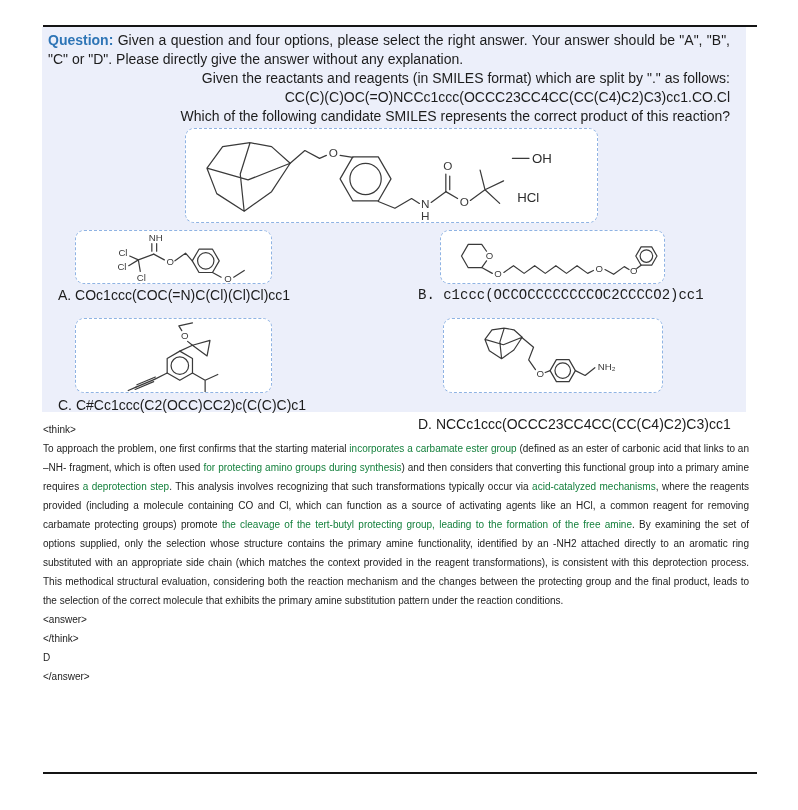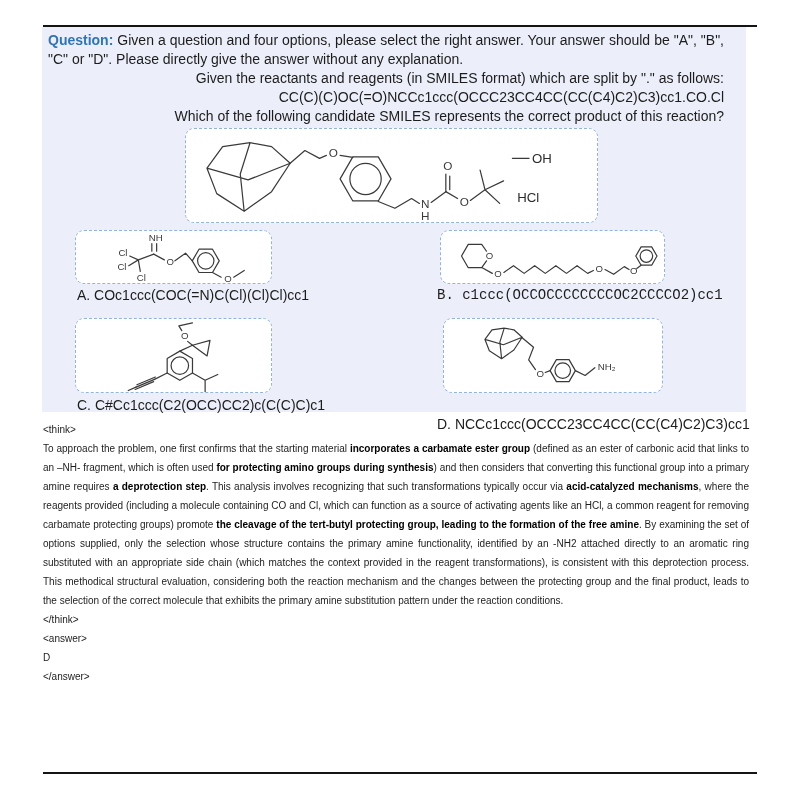--- a/index.html
+++ b/index.html
@@ -9,49 +9,49 @@
     font-family:"Liberation Sans", sans-serif;
     color:#1c1c1c;
   }
   .page { position:absolute; inset:0; background:#fff; overflow:hidden; }
   .rule { position:absolute; left:43px; width:714px; height:2px; background:#141414; }
   .rule-top { top:25px; }
   .rule-bottom { top:772px; }
 
   .question-block {
     position:absolute; left:42px; top:27px; width:704px; height:385px;
-    background:#eceffa; padding:4px 22px 0 6px;
+    background:#eceffa; padding:4px 16px 0 6px;
     font-size:14px; line-height:19px;
   }
   .qtext { text-align:justify; }
   .qline { text-align:right; }
   .qlabel { color:#2E75B6; font-weight:bold; }
 
   .mol-box {
     position:absolute; background:#ffffff;
     border:1.4px dashed #8fb3e3; border-radius:9px;
   }
   .product-box { left:143px; top:101px; width:413px; height:95px; }
   .box-a { left:33px;  top:203px; width:197px; height:54px; }
   .box-b { left:398px; top:203px; width:225px; height:54px; }
   .box-c { left:33px;  top:291px; width:197px; height:75px; }
   .box-d { left:401px; top:291px; width:220px; height:75px; }
 
-  .opt-label { position:absolute; font-size:14px; line-height:19px; white-space:nowrap;margin-left:19px; }
+  .opt-label { position:absolute; font-size:14px; line-height:19px; white-space:nowrap; }
   .label-a { left:16px;  top:259px; }
   .label-b { left:376px; top:259px;font-family:Liberation Mono, monospace; }
   .label-c { left:16px;  top:369px; }
   .label-d { left:376px; top:388px; }
 
   .think-section {
     position:absolute; left:43px; top:420px; width:706px;
     font-size:10px; line-height:19px;
   }
   .think-paragraph { text-align:justify; }
-  .green { color:#000000; font-weight:bold; }
+  .green { color:#15803d; font-weight:normal; }
   .tag { text-align:left; }
 
   svg.mol { display:block; width:100%; height:100%; }
   .bond { stroke:#3a3a3a; stroke-width:1.25; fill:none; stroke-linecap:round; stroke-linejoin:round; }
   .bond-sm { stroke:#3a3a3a; stroke-width:2.7; fill:none; stroke-linecap:round; stroke-linejoin:round; }
   .atom { font-family:"Liberation Sans", sans-serif; font-size:12px; fill:#3a3a3a; }
   .atom-sm { font-family:"Liberation Sans", sans-serif; font-size:10px; fill:#3a3a3a; }
   .atom-lg { font-family:"Liberation Sans", sans-serif; font-size:13.5px; fill:#2b2b2b; }
 </style>
 </head>
@@ -158,21 +158,21 @@
         <path class="bond" d="M133,53 L143,58 L153,50"></path>
         <text class="atom-sm" x="156" y="52">NH₂</text>
       </svg>
     </div>
     <div class="opt-label label-d">D. NCCc1ccc(OCCC23CC4CC(CC(C4)C2)C3)cc1</div>
   </section>
 
   <section class="think-section">
     <div class="tag">&lt;think&gt;</div>
     <p class="think-paragraph"><span>To approach the problem, one first confirms that the starting material </span><span class="green">incorporates a carbamate ester group</span><span> (defined as an ester of carbonic acid that links to an –NH- fragment, which is often used </span><span class="green">for protecting amino groups during synthesis</span><span>) and then considers that converting this functional group into a primary amine requires </span><span class="green">a deprotection step</span><span>. This analysis involves recognizing that such transformations typically occur via </span><span class="green">acid-catalyzed mechanisms</span><span>, where the reagents provided (including a molecule containing CO and Cl, which can function as a source of activating agents like an HCl, a common reagent for removing carbamate protecting groups) promote </span><span class="green">the cleavage of the tert-butyl protecting group, leading to the formation of the free amine</span><span>. By examining the set of options supplied, only the selection whose structure contains the primary amine functionality, identified by an -NH2 attached directly to an aromatic ring substituted with an appropriate side chain (which matches the context provided in the reagent transformations), is consistent with this deprotection process. This methodical structural evaluation, considering both the reaction mechanism and the changes between the protecting group and the final product, leads to the selection of the correct molecule that exhibits the primary amine substitution pattern under the reaction conditions.</span></p>
+    <div class="tag">&lt;answer&gt;</div>
     <div class="tag">&lt;/think&gt;</div>
-    <div class="tag">&lt;answer&gt;</div>
     <div class="tag">D</div>
     <div class="tag">&lt;/answer&gt;</div>
   </section>
 
   <div class="rule rule-bottom"></div>
 
 </div>
 
 </body></html>

